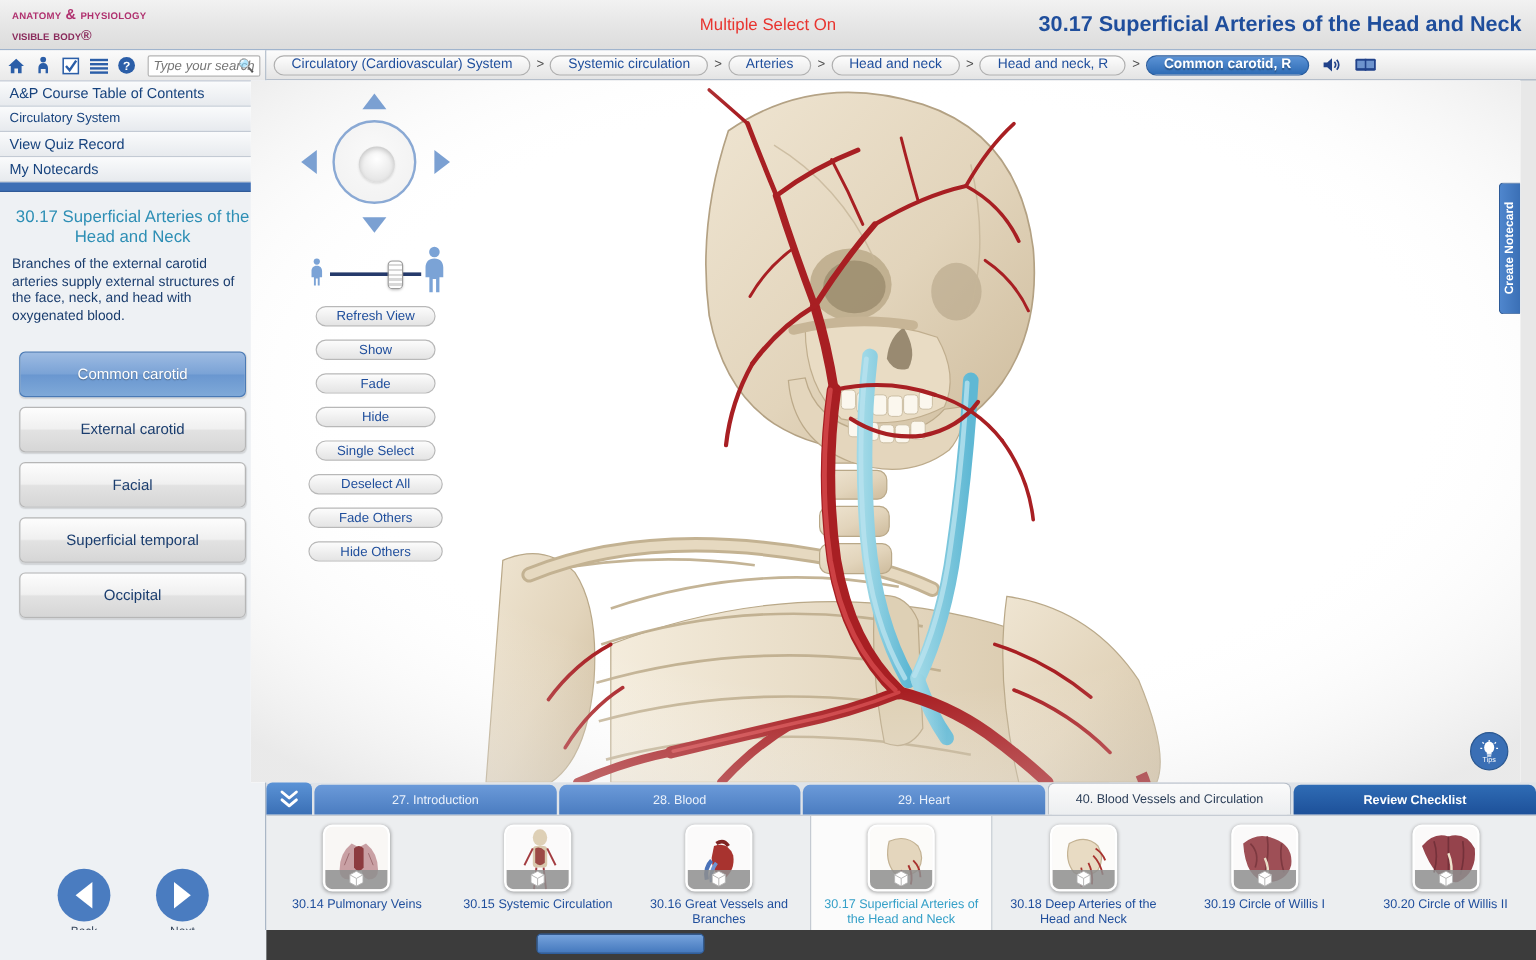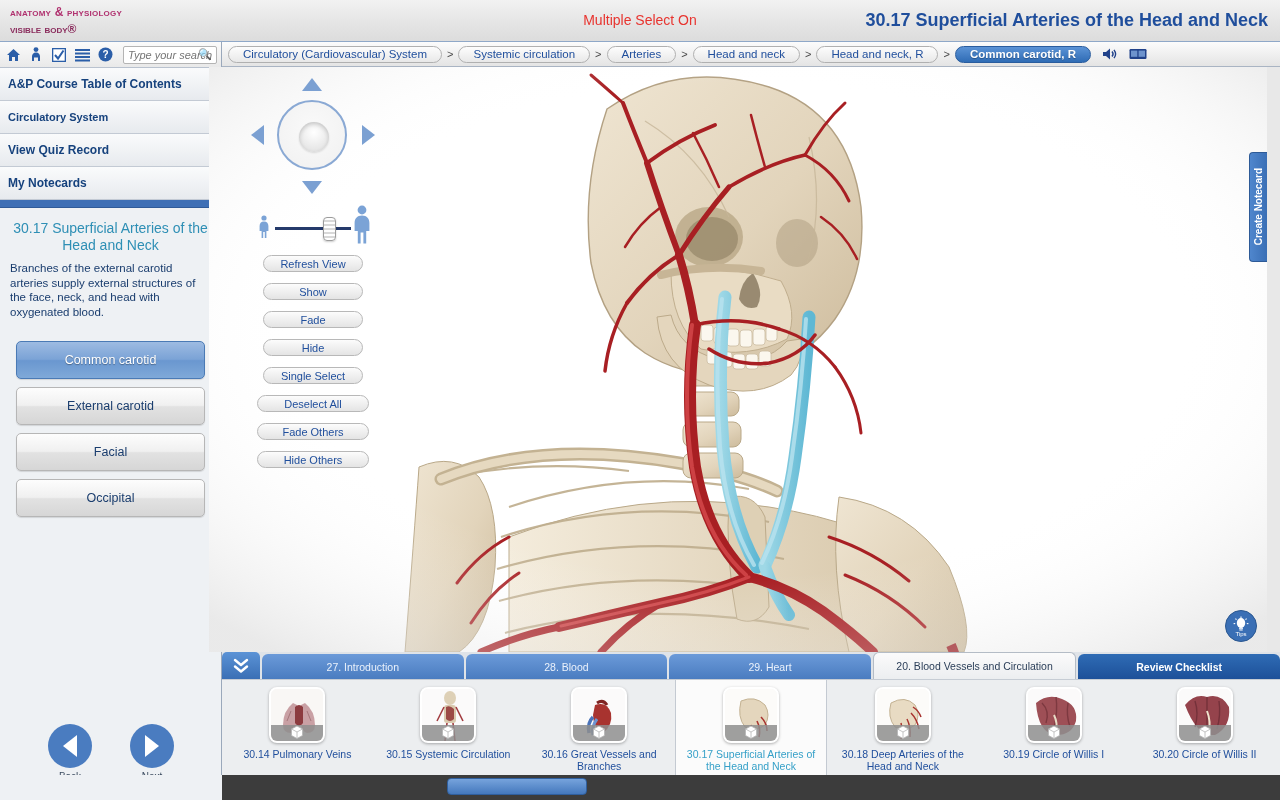--- a/index.html
+++ b/index.html
@@ -55,25 +55,24 @@
   }
   .search-box input {
     border: 0; outline: 0; width: 100%; height: 16px;
     font-family: "Liberation Sans", sans-serif;
     font-size: 11px; font-style: italic; color: #9a9a9a;
     padding-left: 4px; background: transparent;
   }
   .search-glyph { position: absolute; right: 4px; color: #8a8a8a; font-size: 11px; }
 
   .sb-nav-item {
-    height: 33px; display: flex; align-items: center;
+    height: 21px; display: flex; align-items: center;
     padding-left: 8px; font-size: 12px; color: #16427d;
     background: linear-gradient(to bottom,#fafbfc,#e7eaee);
     border-bottom: 1px solid #c3cad4;
-    font-weight: bold;
   }
   .sb-nav-item.sub { font-size: 11px; }
   .sb-divider { height: 8px; background: #3e6fb5; border-bottom: 1px solid #2f5a98; }
 
   .lesson-card {
     margin: 0; padding: 12px 10px 14px 10px;
     background: #eef1f4;
   }
   .lesson-title {
     text-align: center; color: #2e8fb5; font-size: 14px; line-height: 17px;
@@ -332,20 +331,21 @@
 
     <div class="lesson-card">
       <div class="lesson-title">30.17 Superficial Arteries of the Head and Neck</div>
       <div class="lesson-desc">Branches of the external carotid arteries supply external structures of the face, neck, and head with oxygenated blood.</div>
     </div>
 
     <div class="struct-list">
       <div class="struct-btn selected">Common carotid</div>
       <div class="struct-btn">External carotid</div>
       <div class="struct-btn">Facial</div>
+      <div class="struct-btn">Superficial temporal</div>
       <div class="struct-btn">Occipital</div>
     </div>
 
     <div class="nav-bottom">
       <div class="nav-circle-wrap">
         <div class="nav-circle">
             <div class="tri tri-left"></div>
           </div>
         <div class="nav-label">Back</div>
       </div>
@@ -597,21 +597,21 @@
   <div class="tab-strip">
     <div class="chevron-tab">
       <svg width="18" height="18" viewBox="0 0 18 18">
           <path d="M3 3 L9 8 L15 3" fill="none" stroke="#fff" stroke-width="2.4" stroke-linecap="round" stroke-linejoin="round"></path>
           <path d="M3 9.5 L9 14.5 L15 9.5" fill="none" stroke="#fff" stroke-width="2.4" stroke-linecap="round" stroke-linejoin="round"></path>
         </svg>
     </div>
     <div class="chap-tab">27. Introduction</div>
     <div class="chap-tab">28. Blood</div>
     <div class="chap-tab">29. Heart</div>
-    <div class="chap-tab active">20. Blood Vessels and Circulation</div>
+    <div class="chap-tab active">40. Blood Vessels and Circulation</div>
     <div class="chap-tab review">Review Checklist</div>
   </div>
 
   <div class="thumb-row">
 
     <div class="thumb-cell">
       <div class="thumb-img">
         <svg width="56" height="56" viewBox="0 0 56 56">
             <rect width="56" height="56" fill="#f9f7f5"></rect>
             <path d="M22 14 Q12 22 12 36 Q12 44 20 44 Q26 42 26 32 L26 16 Z" fill="#c9a0a4"></path>

